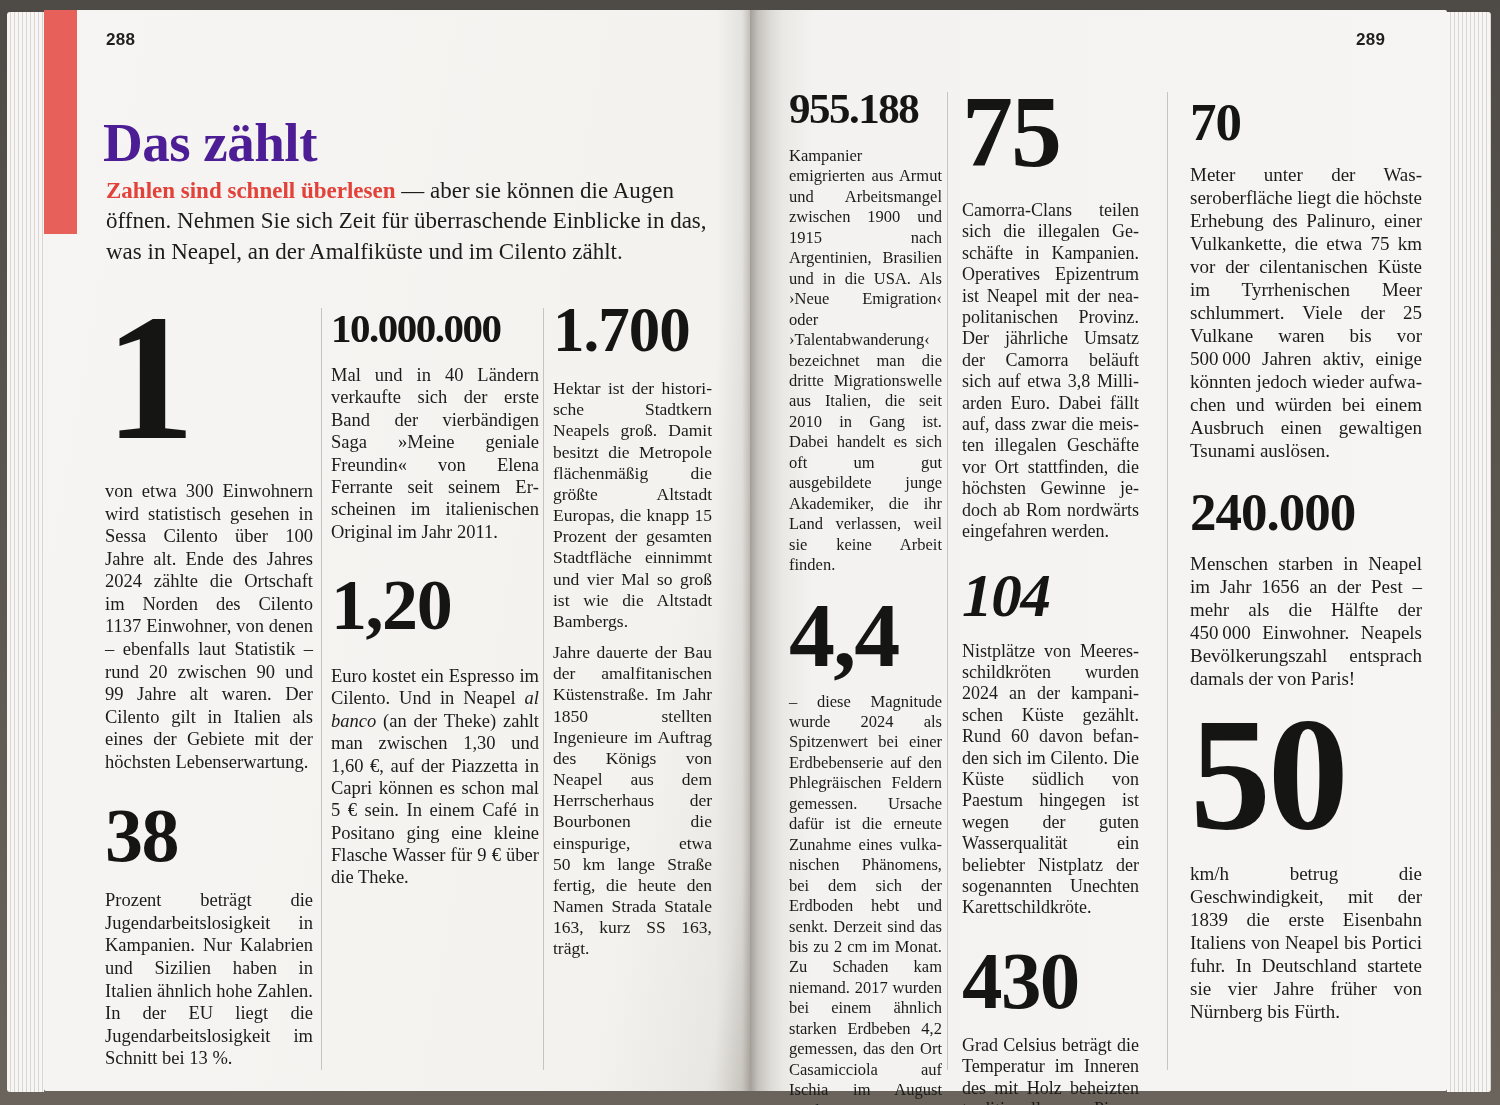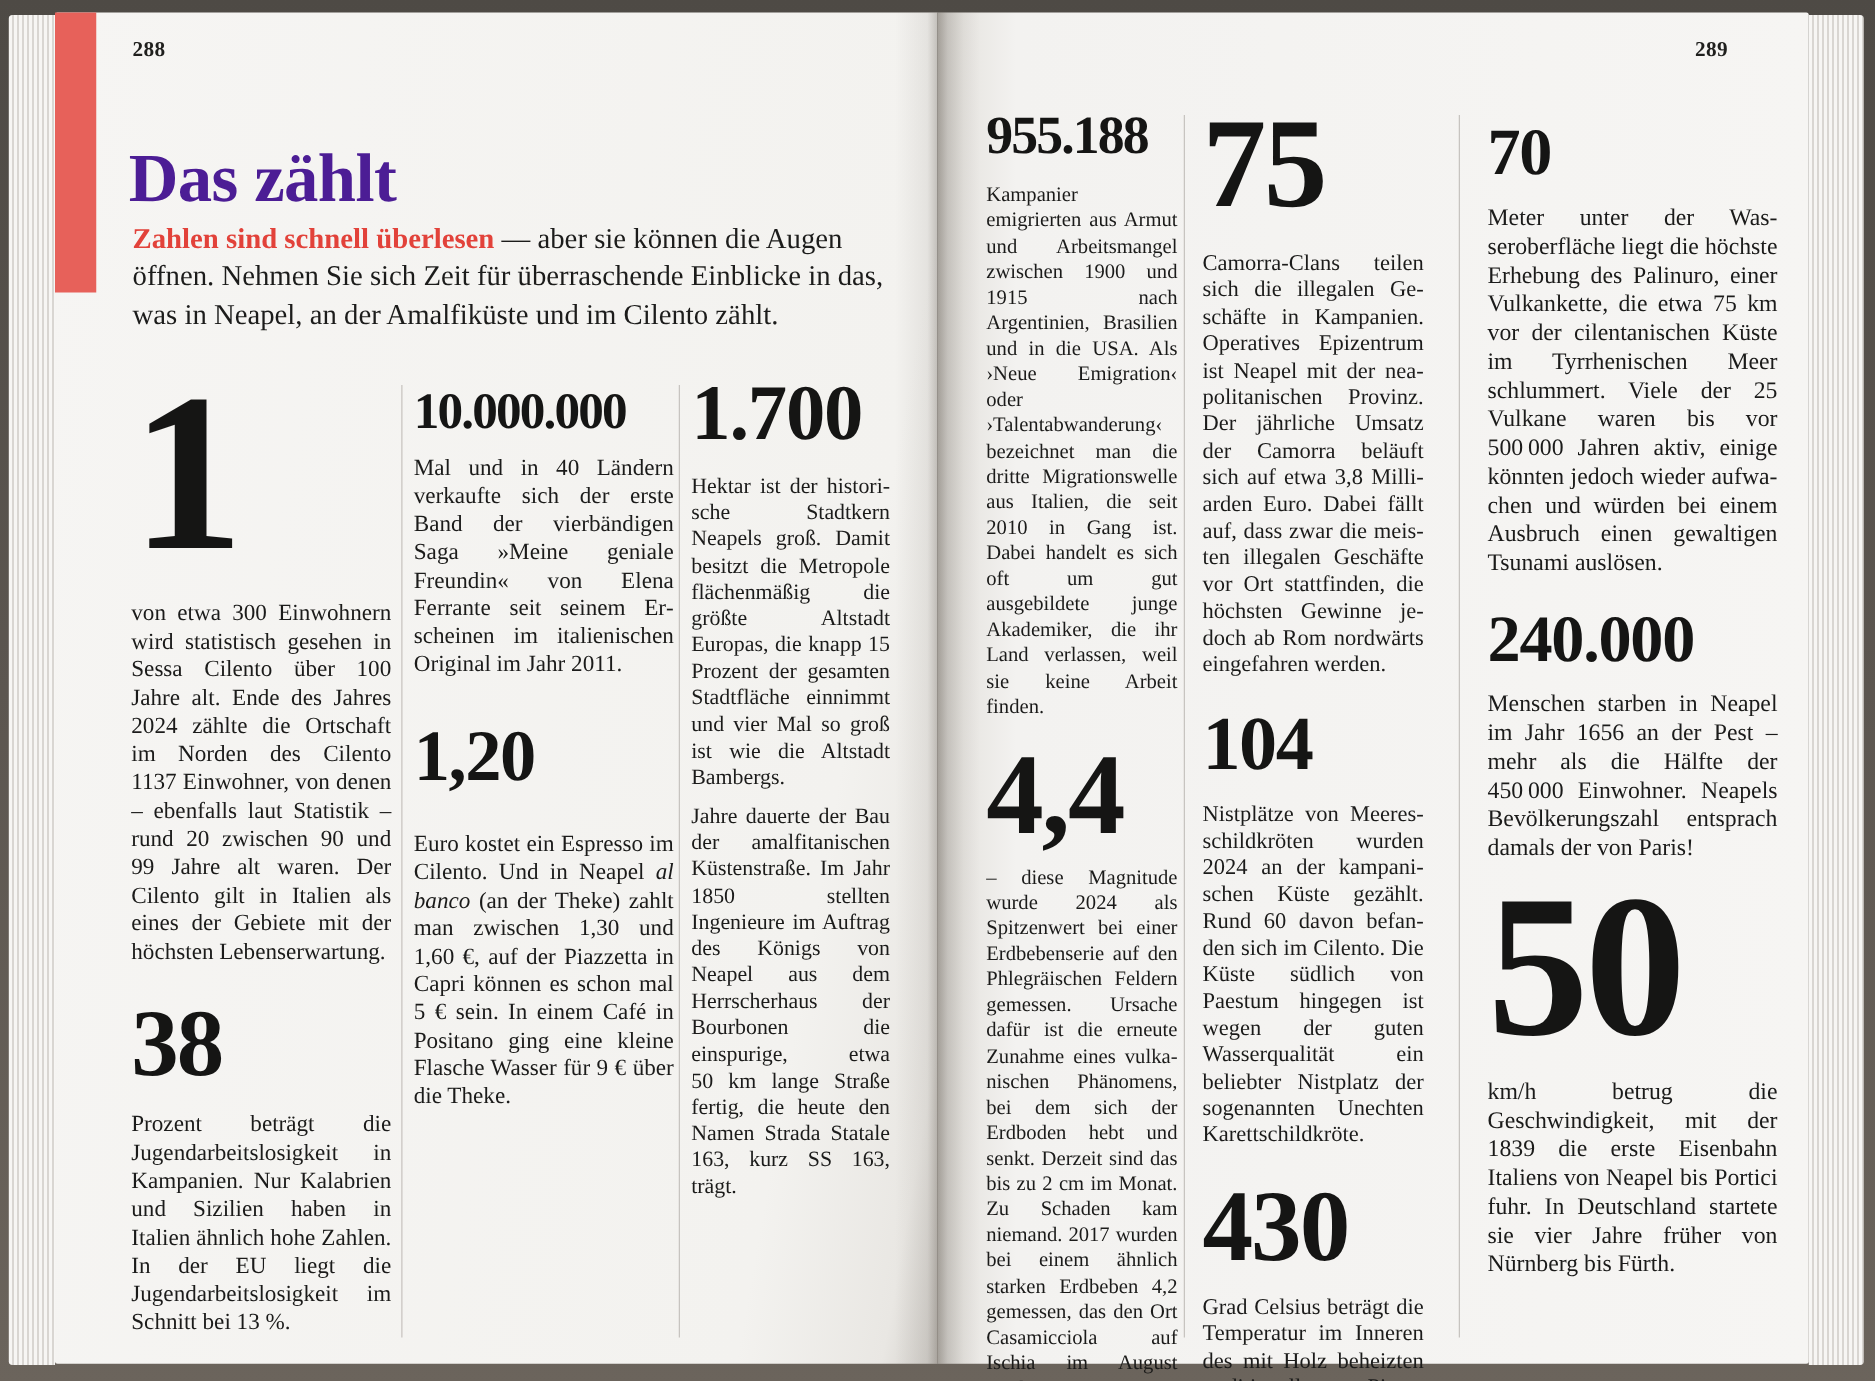--- a/index.html
+++ b/index.html
@@ -18,21 +18,21 @@
     background:linear-gradient(100deg,#f6f5f3 0%,#f3f2ef 82%,#e9e7e3 95%,#d0cdc8 100%);
     border-radius:2px 0 0 2px;}
   .page-right{left:750px;width:697px;
     background:linear-gradient(to right,#c9c6c1 0%,#e7e5e1 3%,#f3f2f0 9%,#f6f5f3 100%);
     border-radius:0 2px 2px 0;}
   .spine-shadow{position:absolute;left:716px;top:10px;bottom:14px;width:68px;pointer-events:none;
     background:linear-gradient(to right,rgba(55,45,35,0) 0%,rgba(55,45,35,0.08) 38%,rgba(55,45,35,0.26) 50%,rgba(55,45,35,0.10) 62%,rgba(55,45,35,0) 100%);}
   .red-bar{position:absolute;left:44px;top:10px;width:33px;height:224px;background:#e7615a;}
 
   
-  .pagenum{position:absolute;font-family:Liberation Serif, serif;font-weight:700;
+  .pagenum{position:absolute;font-family:Liberation Sans, sans-serif;font-weight:700;
     font-size:17px;color:#1f1f1d;letter-spacing:0.3px;}
   .pagenum-left{left:106px;top:30px;}
   .pagenum-right{left:1356px;top:30px;}
   .title{position:absolute;left:103px;top:74px;font-weight:700;font-size:55px;
     color:#4c1d95;letter-spacing:-0.5px;}
   .intro{position:absolute;left:106px;top:153px;width:610px;font-size:23px;
     line-height:1.32;color:#1c1c1b;}
   .intro .hl{color:#e2423a;font-weight:700;text-align:center;}
 
   .col{position:absolute;}
@@ -46,28 +46,28 @@
   .sep{position:absolute;width:1px;background:#c7c4c0;}
   .lsep1{left:321px;top:308px;height:762px;}
   .lsep2{left:543px;top:308px;height:762px;}
   .rsep1{left:947px;top:92px;height:978px;}
   .rsep2{left:1167px;top:92px;height:978px;}
 
   .num{font-weight:700;color:#151514;margin:0;letter-spacing:-0.02em;}
   .n-one   {font-size:180px;line-height:148px;margin:6px 0 28px;}
   .n-38    {font-size:76px; line-height:64px; margin:30px 0 22px;}
   .n-10m   {font-size:41px; line-height:40px; margin:4px 0 16px;letter-spacing:-1.5px;}
-  .n-120   {font-size:58px; line-height:80px; margin:22px 0 20px;}
+  .n-120   {font-size:72px; line-height:80px; margin:22px 0 20px;}
   .n-100k  {font-size:41px; line-height:40px; margin:24px 0 16px;letter-spacing:-1px;}
   .n-1700  {font-size:63px; line-height:56px; margin:2px 0 20px;letter-spacing:-1px;}
   .n-18    {font-size:148px;line-height:126px;margin:12px 0 24px;}
   .n-955   {font-size:43px; line-height:42px; margin:0 0 16px;letter-spacing:-1.5px;}
   .n-44    {font-size:92px; line-height:86px; margin:16px 0 14px;}
   .n-75    {font-size:102px;line-height:92px; margin:0 0 22px;}
-  .n-104   {font-size:61px; line-height:54px; margin:26px 0 18px;}
+  .n-104   {font-size:61px; line-height:54px; margin:26px 0 18px;font-style:italic;}
   .n-430   {font-size:81px; line-height:72px; margin:26px 0 18px;}
   .n-70    {font-size:53px; line-height:48px; margin:0 0 18px;}
   .n-240k  {font-size:53px; line-height:50px; margin:24px 0 16px;letter-spacing:-1px;}
   .n-50    {font-size:162px;line-height:138px;margin:14px 0 20px;}
 
   .txt{color:#1b1b1a;text-align:justify;margin:0 0 10px;hyphens:manual;}
   .lcol1 .txt{font-size:18.5px;line-height:1.22;}
   .lcol2 .txt{font-size:18.5px;line-height:1.21;}
   .lcol3 .txt{font-size:17.5px;line-height:1.21;}
   .rcol1 .txt{font-size:16.5px;line-height:1.24;}

